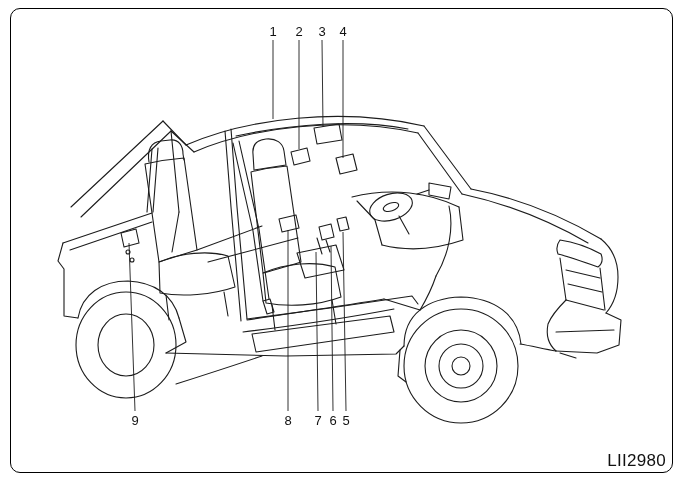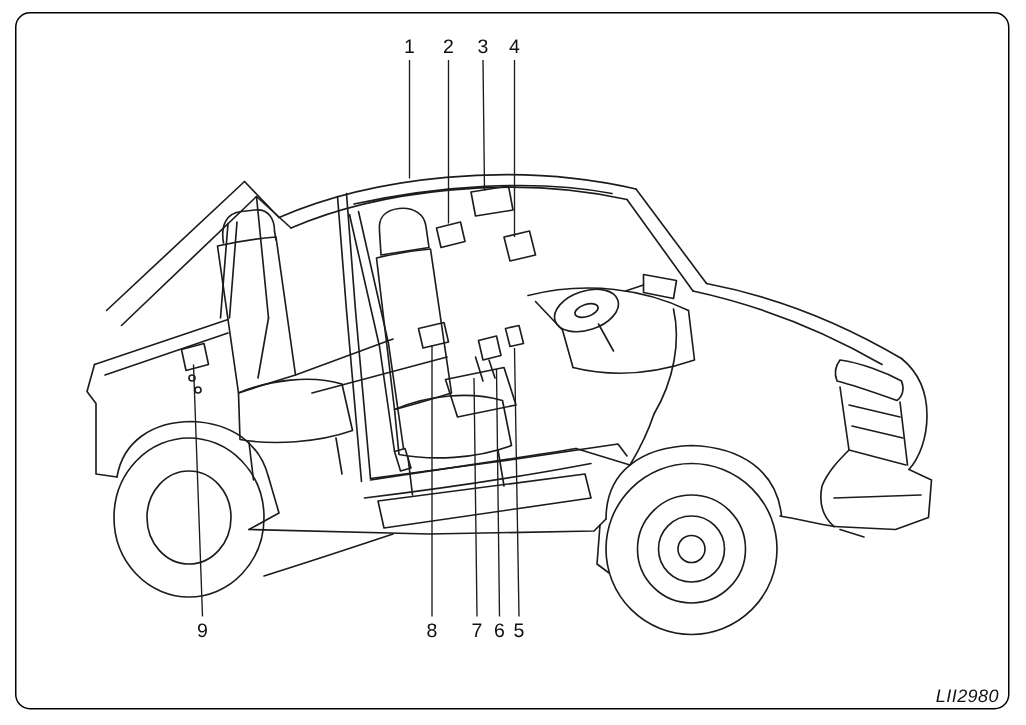--- a/index.html
+++ b/index.html
@@ -28,24 +28,23 @@
     transform: translate(-50%, -50%);
     font-size: 13px;
     color: #111;
     line-height: 1;
     user-select: none;
   }
   .figure-code {
     position: absolute;
     right: 18px;
     bottom: 12px;
-    font-size: 12px;
+    font-size: 17px;
     letter-spacing: 0.3px;
     color: #111;
-    font-style: italic;
   }
 </style>
 </head>
 <body>
 
 <div class="stage">
 
   <div class="frame"></div>
 
   <svg class="drawing" width="684" height="483" viewBox="0 0 684 483" xmlns="http://www.w3.org/2000/svg">

